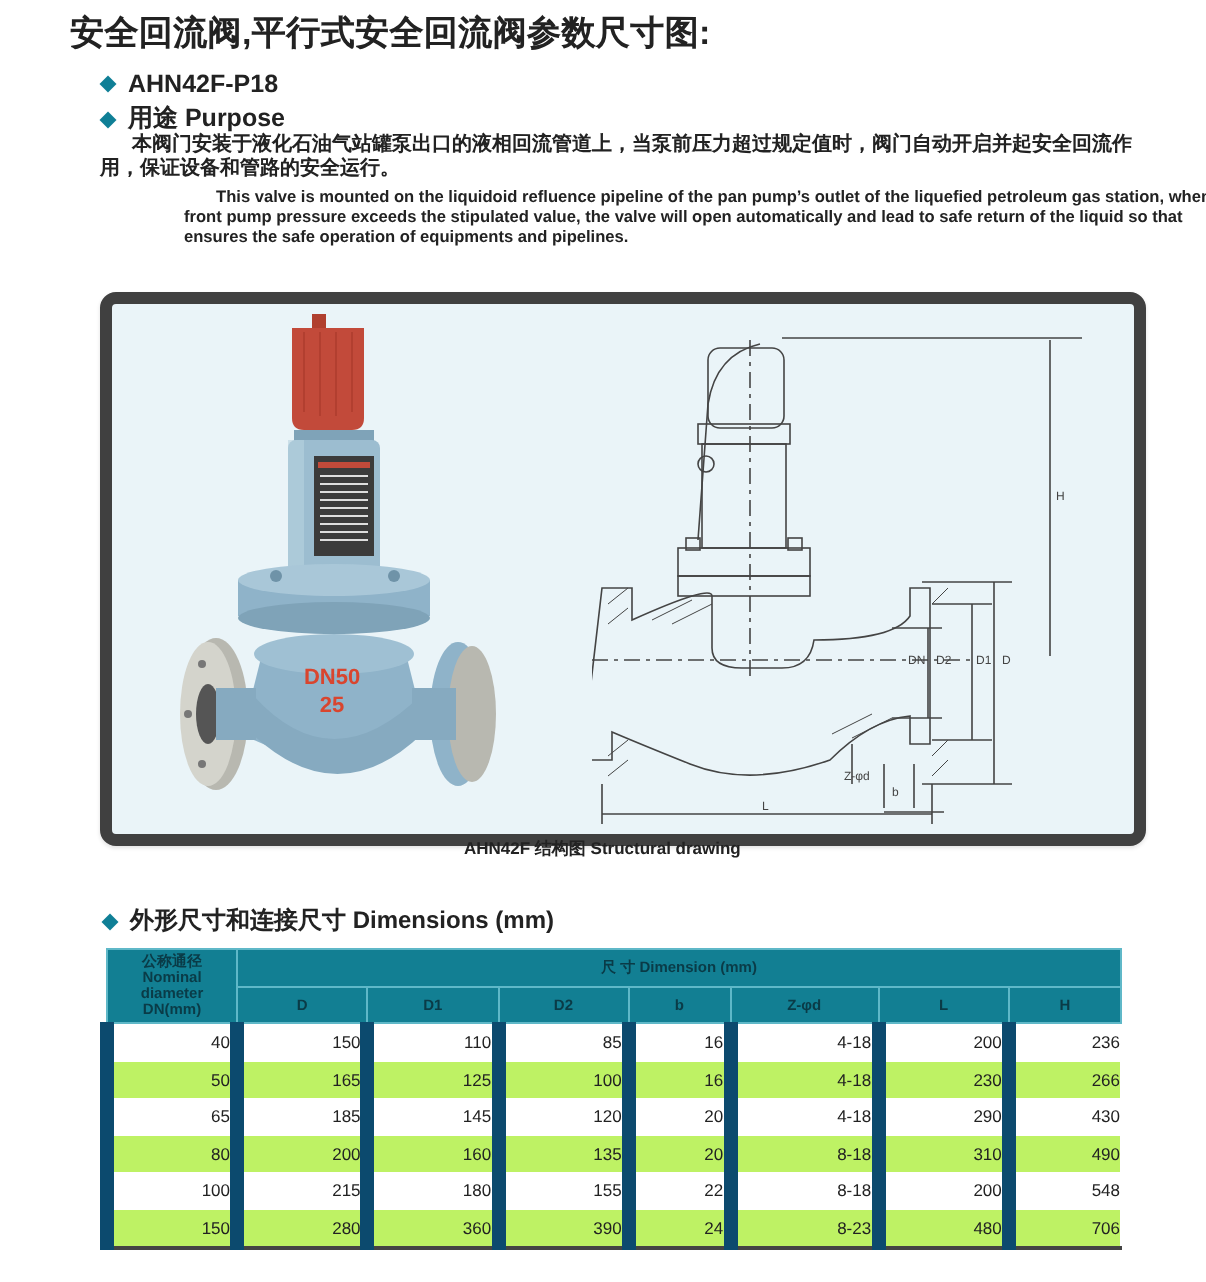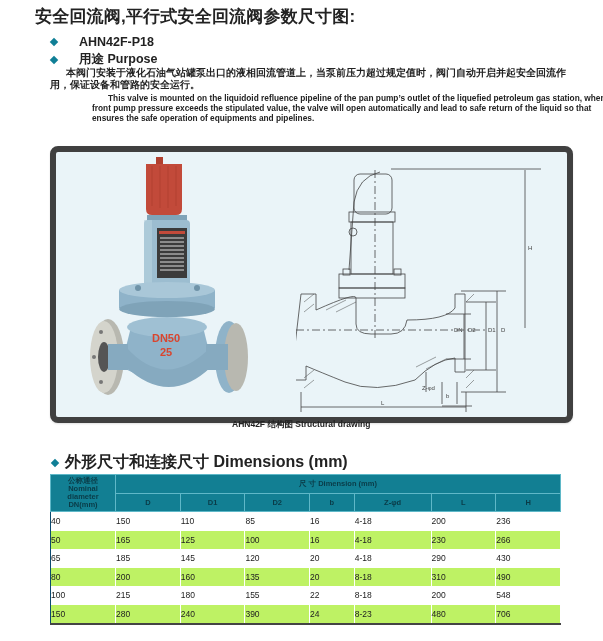--- a/index.html
+++ b/index.html
@@ -6,21 +6,21 @@
     body {
       width: 603px; height: 641px; position: relative; overflow: hidden;
       font-family: "Liberation Sans", "DejaVu Sans", sans-serif; color: #111;
     }
     .title {
       position: absolute; left: 35px; top: 5px;
       font-size: 17px; font-weight: bold; color: #222; letter-spacing: 0.2px;
     }
     .bullet-line {
       position: absolute; left: 51px; font-size: 12.5px; font-weight: bold; color: #222;
-      display: flex; align-items: center; gap: 20px;
+      display: flex; align-items: center; gap: 5px;
     }
     .diamond {
       display: inline-block; width: 6px; height: 6px; background: #0f7f96;
       transform: rotate(45deg); margin-right: 2px;
     }
     .cn-para {
       position: absolute; left: 50px; top: 67px; width: 520px;
       font-size: 10px; line-height: 12px; color: #222; text-indent: 16px; font-weight: bold;
     }
     .en-para {
@@ -30,37 +30,37 @@
     .figure-panel {
       position: absolute; left: 50px; top: 146px; width: 511px; height: 265px;
       background: #eaf4f8; border: 6px solid #404040; border-radius: 8px;
       box-shadow: 0 1px 2px rgba(0,0,0,0.12);
       overflow: hidden;
     }
     .figure-caption {
       position: absolute; left: 232px; top: 419px; font-size: 8.5px; color: #222; font-weight: bold;
     }
     .dim-title {
-      position: absolute; left: 52px; top: 452px; font-size: 16px; color: #222; font-weight: bold;
+      position: absolute; left: 52px; top: 452px; font-size: 12px; color: #222; font-weight: bold;
       display: flex; align-items: center; gap: 5px;
     }
     table.dims {
       position: absolute; left: 50px; top: 474px; width: 511px;
       border-collapse: collapse; font-size: 8.5px;
     }
     table.dims th {
       background: #127f93; color: #0a3b47; font-weight: bold; font-size: 7.5px;
       border: 1px solid #5fb8c8; padding: 0; text-align: center;
     }
     table.dims th.dn-head { width: 64px; line-height: 8px; padding: 2px 0; }
     table.dims th.group { height: 17px; }
     table.dims th.sub { height: 16px; }
     table.dims td {
-      text-align: left; height: 18.5px; padding: 0; color: #222;
-      border-left: 1px solid #0c4a6e; border-right: 1px solid #ffffff;
+      text-align: right; height: 18.5px; padding: 0; color: #222;
+      border-left: 7px solid #0c4a6e; border-right: 1px solid #ffffff;
     }
     table.dims tr.alt td { background: #bef264; }
     table.dims tr:last-child td { border-bottom: 2px solid #444; }
   </style>
 </head>
 <body>
 
 <div class="title">安全回流阀,平行式安全回流阀参数尺寸图:</div>
 
 <div class="bullet-line" style="top:35px;">
@@ -239,21 +239,21 @@
       <td>180</td>
       <td>155</td>
       <td>22</td>
       <td>8-18</td>
       <td>200</td>
       <td>548</td>
     </tr>
     <tr class="alt">
       <td>150</td>
       <td>280</td>
-      <td>240</td>
+      <td>360</td>
       <td>390</td>
       <td>24</td>
       <td>8-23</td>
       <td>480</td>
       <td>706</td>
     </tr>
   </tbody>
 </table>
 
 </body></html>

